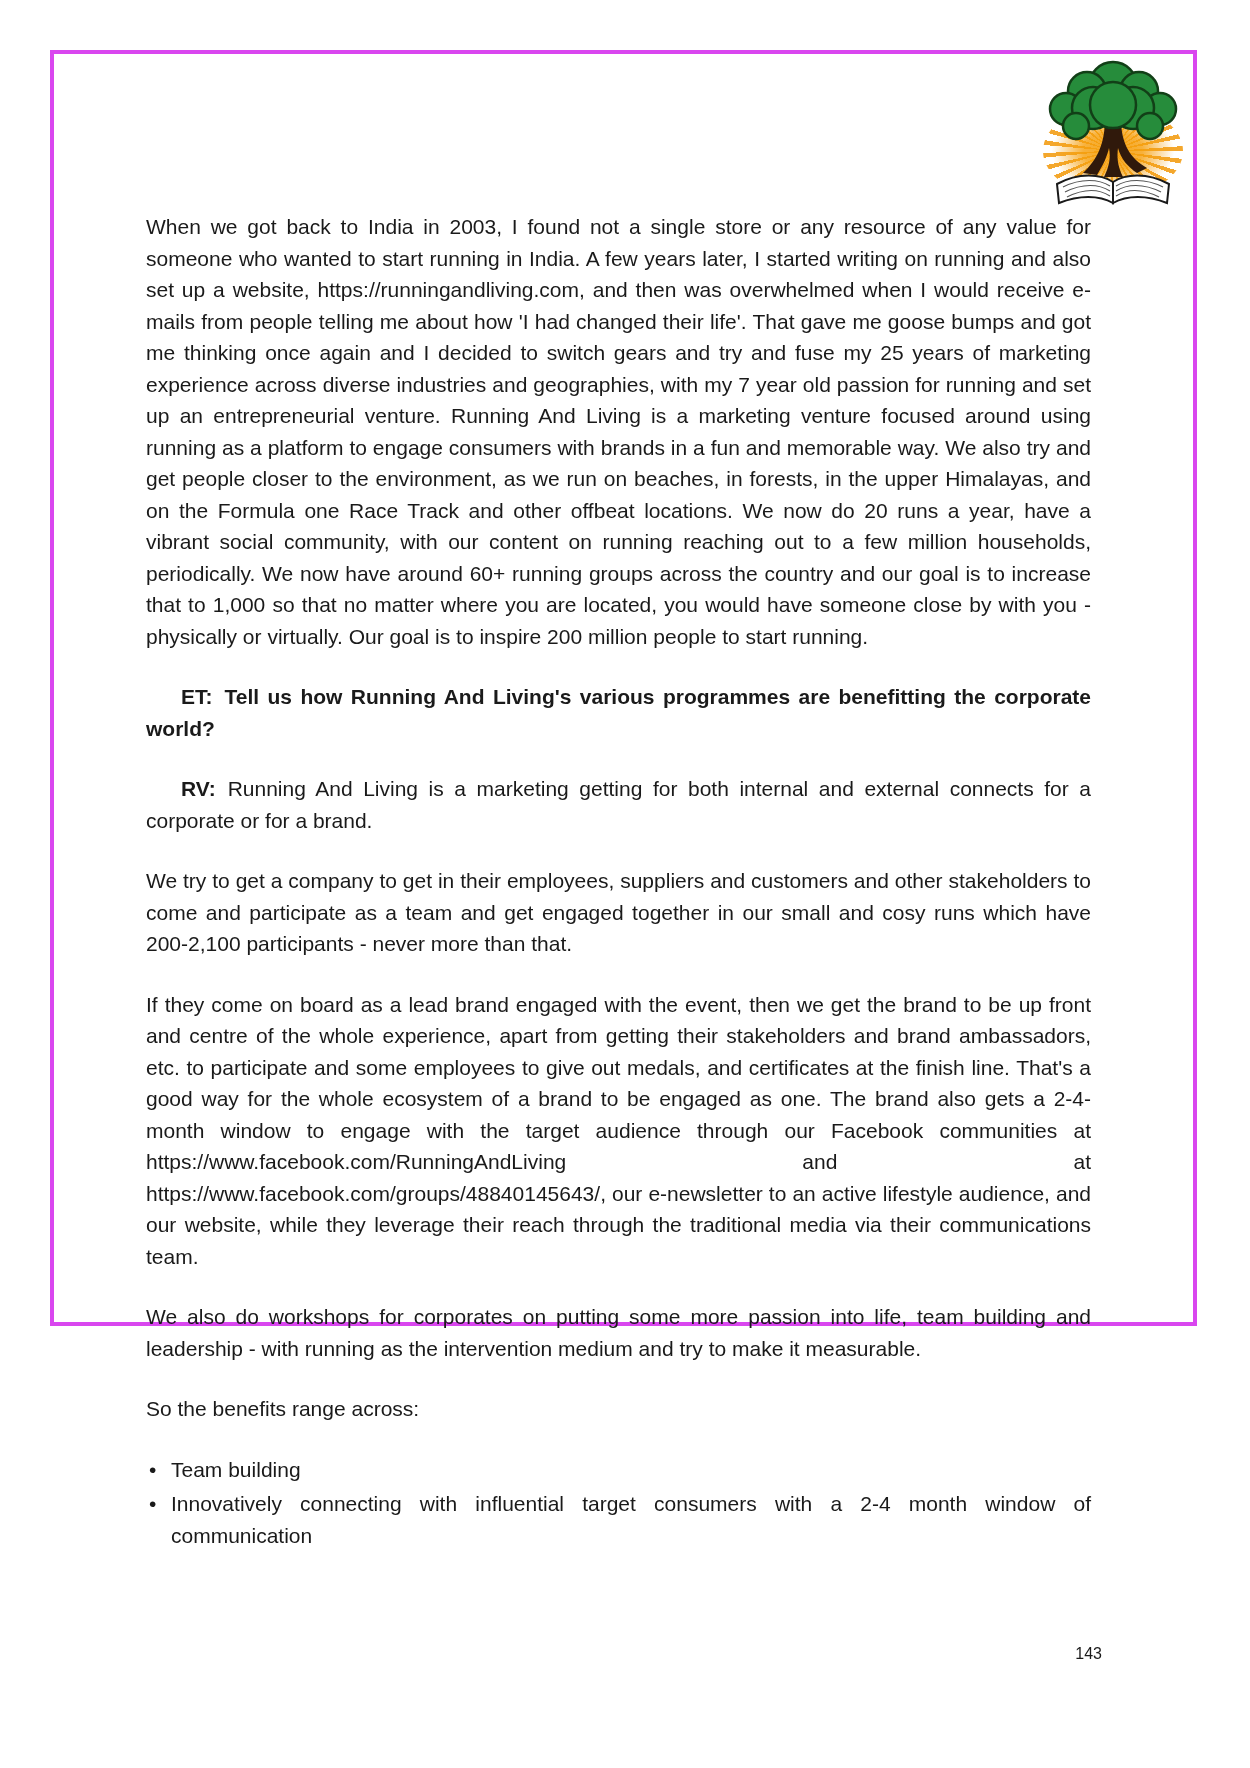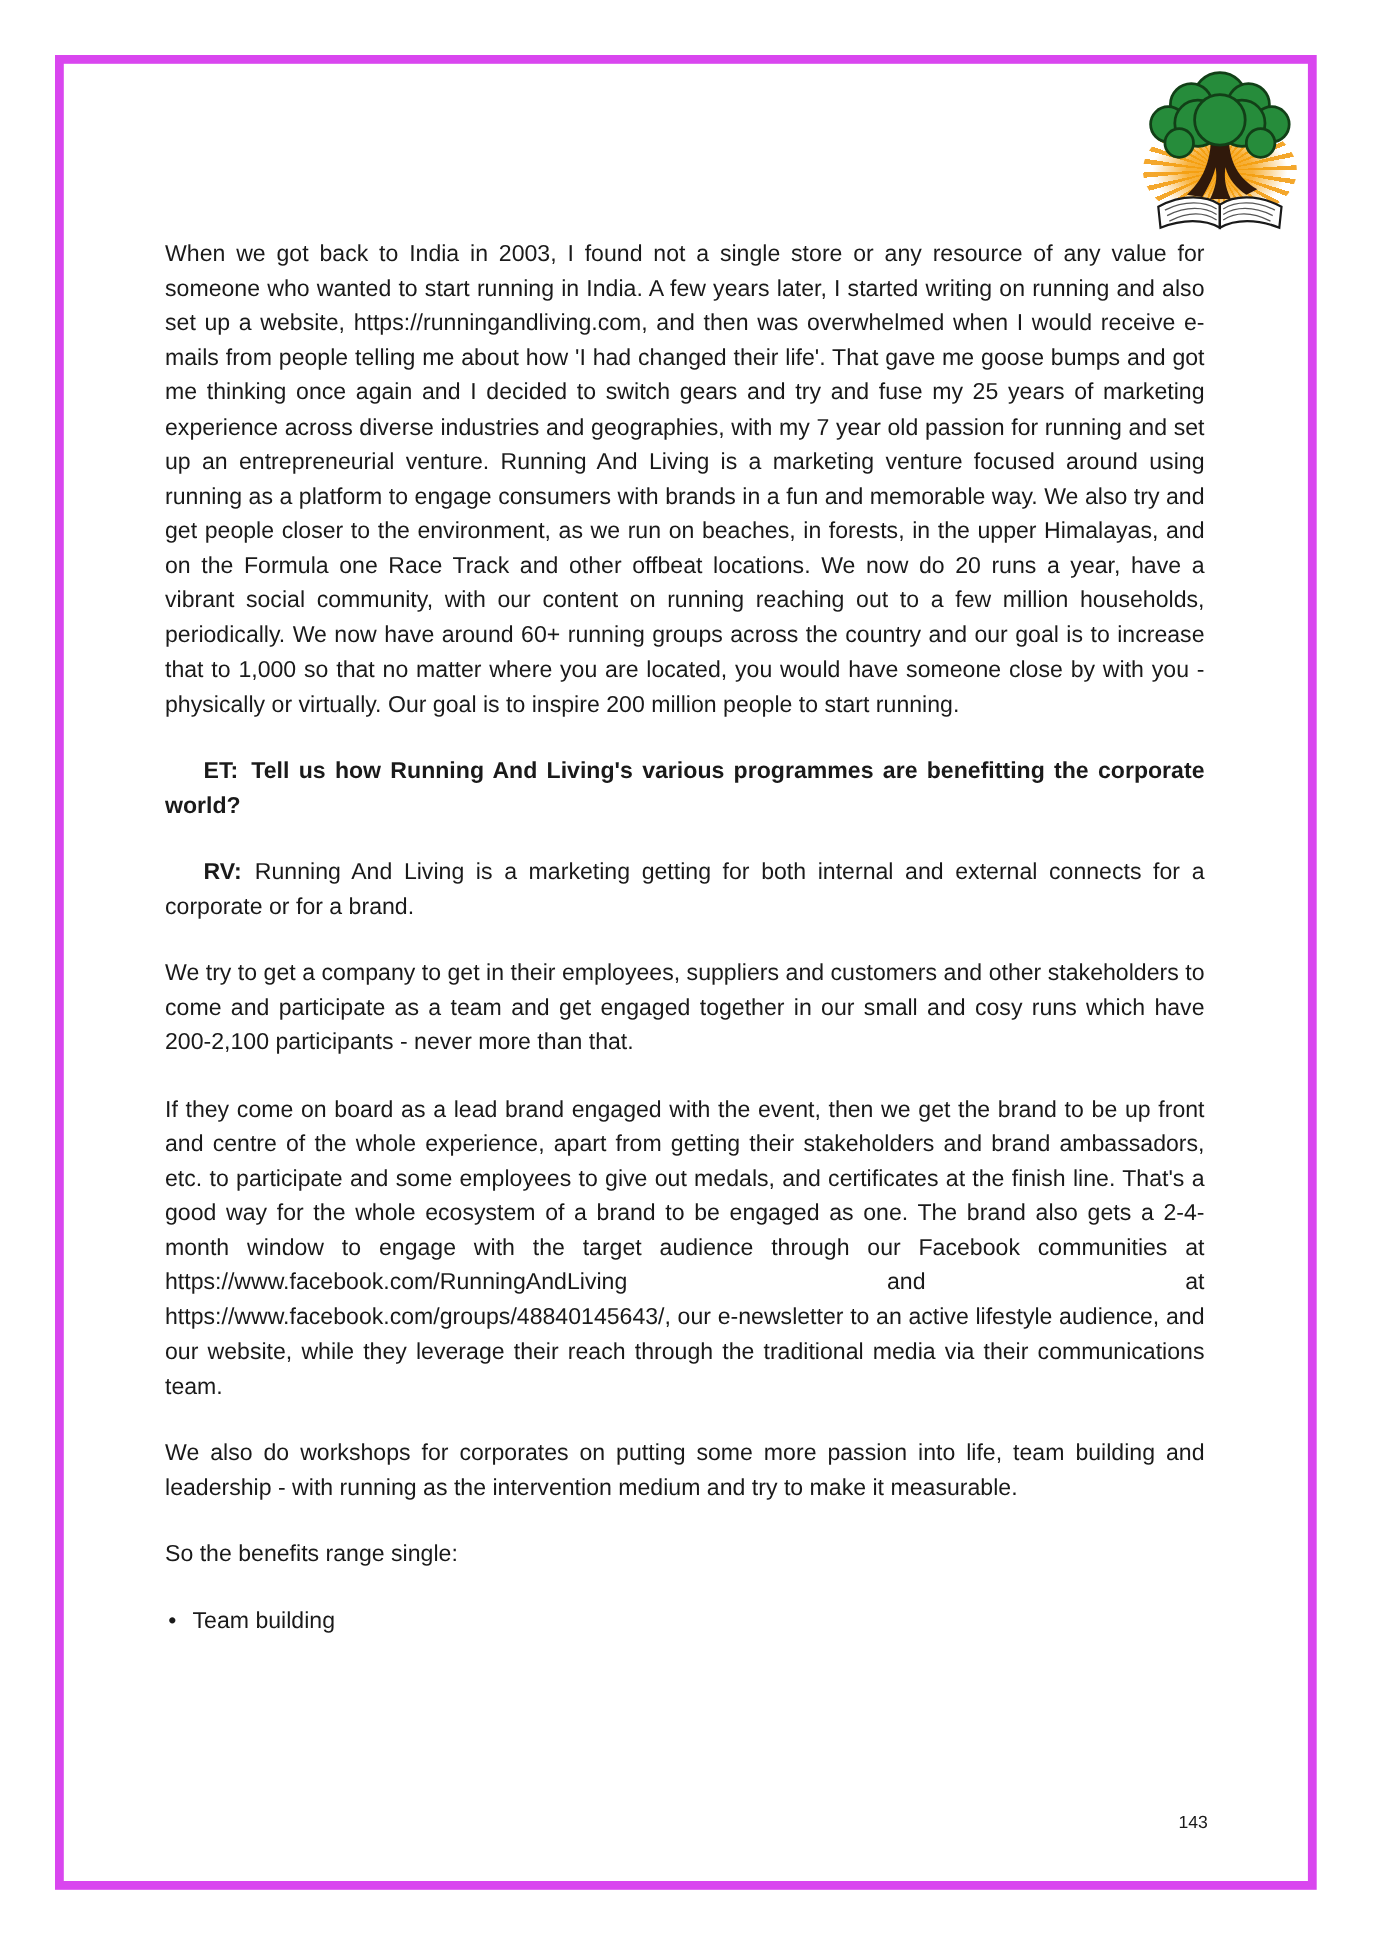--- a/index.html
+++ b/index.html
@@ -10,22 +10,22 @@
     position: relative;
     overflow: hidden;
     font-family: "Liberation Sans", "DejaVu Sans", sans-serif;
     color: #1a1a1a;
   }
   .frame {
     position: absolute;
     left: 50px;
     top: 50px;
     width: 1147px;
-    height: 1668px;
-    border: 8px solid #d946ef;
+    height: 1276px;
+    border: 4px solid #d946ef;
     box-sizing: border-box;
     background: #ffffff;
   }
   .content {
     position: absolute;
     left: 92px;
     top: 157px;
     width: 945px;
     font-size: 21px;
     line-height: 31.5px;
@@ -126,23 +126,24 @@
     <p>
       <span class="lead">RV:</span><span>Running And Living is a marketing getting for both internal and external connects for a corporate or for a brand.</span>
     </p>
 
     <p>We try to get a company to get in their employees, suppliers and customers and other stakeholders to come and participate as a team and get engaged together in our small and cosy runs which have 200-2,100 participants - never more than that.</p>
 
     <p>If they come on board as a lead brand engaged with the event, then we get the brand to be up front and centre of the whole experience, apart from getting their stakeholders and brand ambassadors, etc. to participate and some employees to give out medals, and certificates at the finish line. That's a good way for the whole ecosystem of a brand to be engaged as one. The brand also gets a 2-4-month window to engage with the target audience through our Facebook communities at https://www.facebook.com/RunningAndLiving and at https://www.facebook.com/groups/48840145643/, our e-newsletter to an active lifestyle audience, and our website, while they leverage their reach through the traditional media via their communications team.</p>
 
     <p>We also do workshops for corporates on putting some more passion into life, team building and leadership - with running as the intervention medium and try to make it measurable.</p>
 
-    <p>So the benefits range single:</p>
+    <p>So the benefits range across:</p>
 
     <ul class="bullets">
       <li>Team building</li>
+      <li>Innovatively connecting with influential target consumers with a 2-4 month window of communication</li>
     </ul>
 
   </div>
 
   <div class="pagenum">143</div>
 
 </div>
 
 </body></html>

